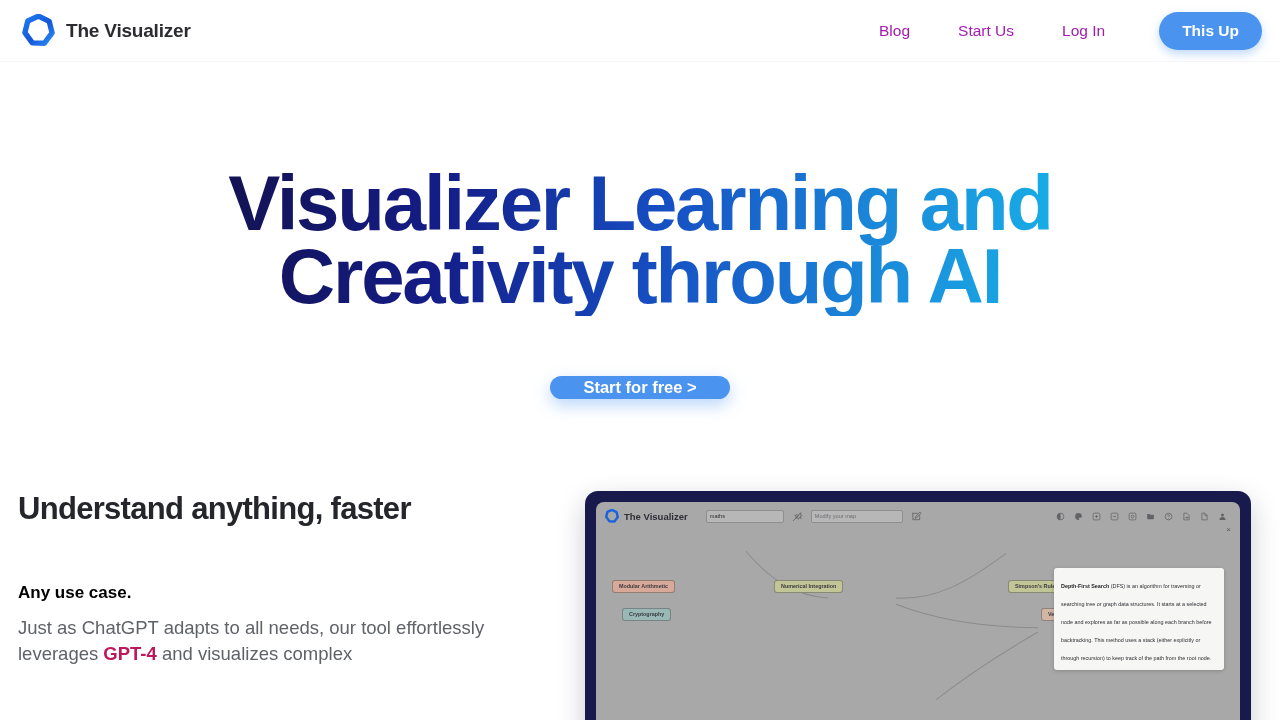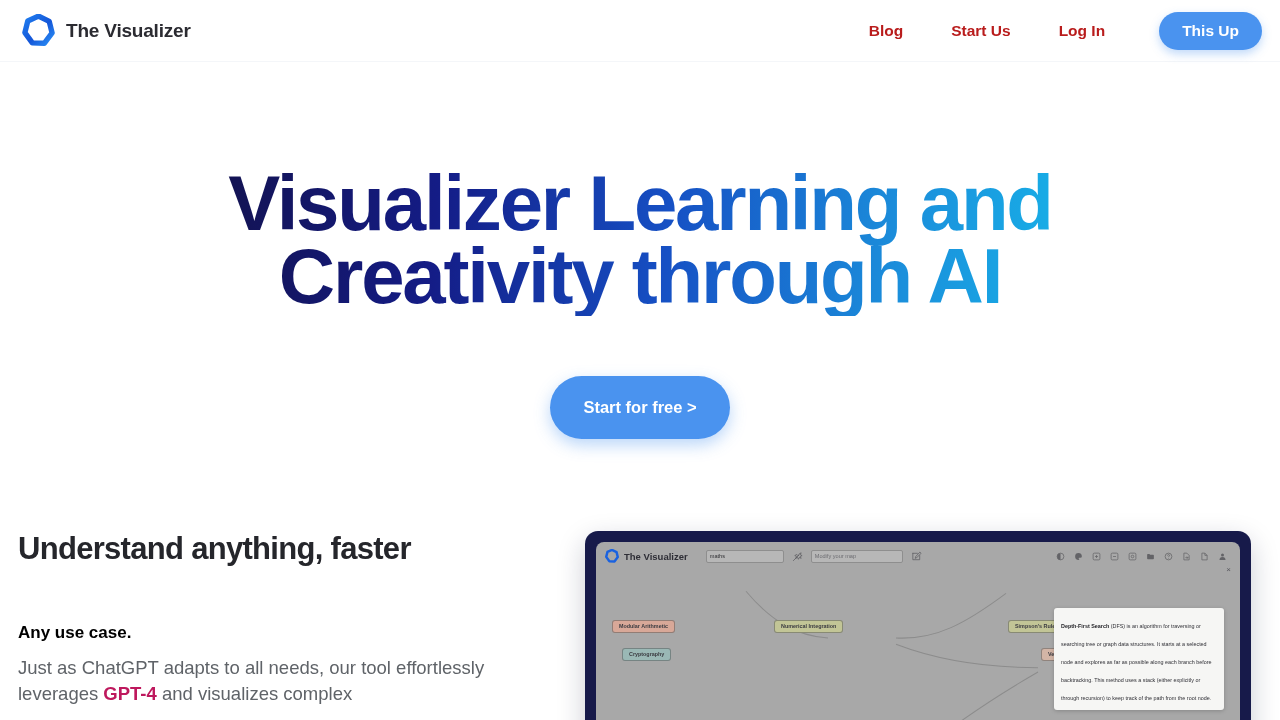--- a/index.html
+++ b/index.html
@@ -43,22 +43,22 @@
     letter-spacing: -0.2px;
   }
   .nav {
     margin-left: auto;
     display: flex;
     align-items: center;
     gap: 0px;
   }
   .nav-link {
     font-size: 15.5px;
-    font-weight: 700;
-    color: #b91c1c;
+    font-weight: 400;
+    color: #a21caf;
     text-decoration: none;
     padding: 8px 24px;
     white-space: nowrap;
   }
   .signup-btn {
     margin-left: 30px;
     background: #4a93ef;
     color: #ffffff;
     font-size: 15.5px;
     font-weight: 700;
@@ -101,21 +101,21 @@
     display: flex;
     justify-content: center;
   }
   .cta-btn {
     background: #4a93ef;
     color: #ffffff;
     font-size: 16.5px;
     font-weight: 700;
     border: none;
     border-radius: 999px;
-    padding: 22px 33px;
+    padding: 2px 33px;
     cursor: pointer;
     box-shadow: 0 6px 16px rgba(74,147,239,0.38);
     font-family: "Liberation Sans", sans-serif;
   }
 
   
   .feature-section {
     margin-top: 92px;
     padding: 0 18px;
     position: relative;

